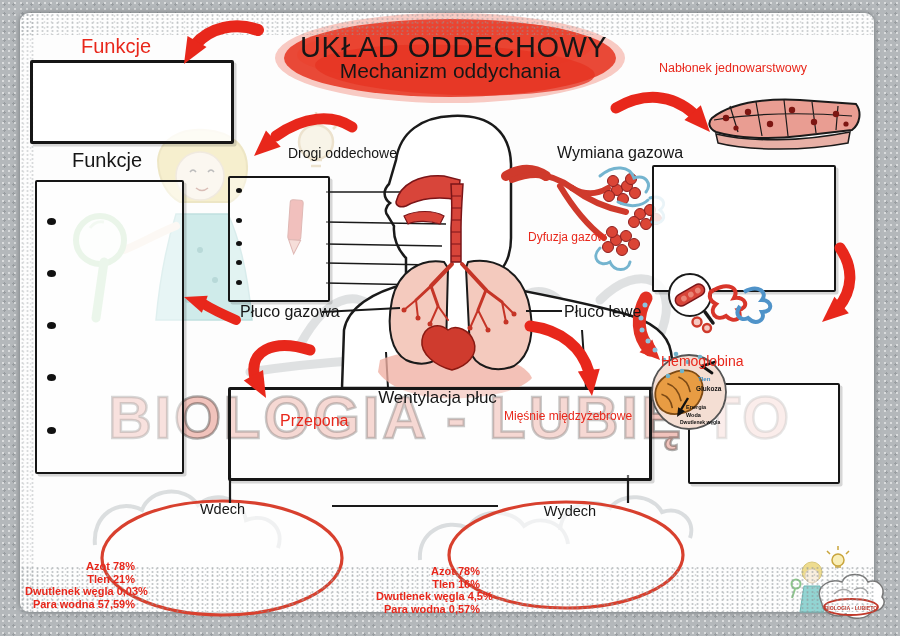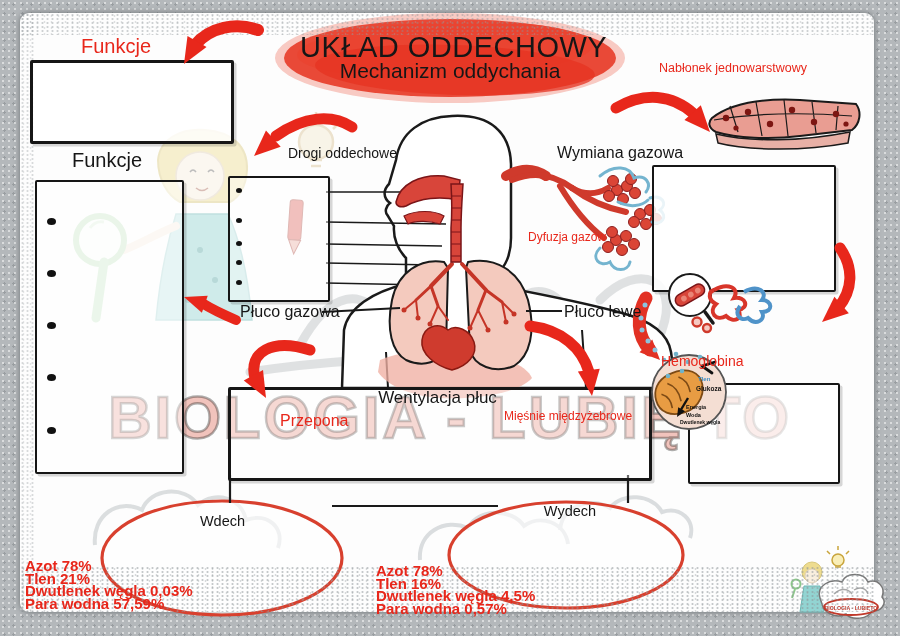--- a/index.html
+++ b/index.html
@@ -19,22 +19,22 @@
   #art{z-index:1;} #fx{z-index:4;pointer-events:none;}
   .wmtext{position:absolute;left:35px;top:383px;width:830px;text-align:center;z-index:2;
           font-size:60px;font-weight:bold;letter-spacing:3px;white-space:nowrap;
           color:rgba(216,82,62,.34);-webkit-text-stroke:2.5px rgba(45,42,40,.38);}
   .abox{position:absolute;border:3px solid #161616;border-radius:2px;z-index:3;
         box-shadow:2.5px 2.5px 0 rgba(40,40,40,.18);}
   .dot{position:absolute;background:#111;border-radius:50%;}
   .lbl{position:absolute;z-index:5;font-weight:normal;color:#161616;white-space:nowrap;line-height:1.1;}
   .red{color:#e8271b;}
   .ctr{text-align:center;}
-  .comp{position:absolute;z-index:5;font-weight:bold;color:#e8271b;font-size:15px;
-        line-height:12.5px;text-align:left;white-space:nowrap;}
+  .comp{position:absolute;z-index:5;font-weight:bold;color:#e8271b;font-size:11px;
+        line-height:12.5px;text-align:right;white-space:nowrap;}
 </style>
 </head>
 <body>
 
 <div class="stage">
   <div class="page"></div>
   <div class="noise" style="left:20px;top:13px;width:854px;height:22px;opacity:.75;"></div>
   <div class="noise" style="left:20px;top:566px;width:854px;height:46px;opacity:.9;"></div>
   <div class="noise" style="left:20px;top:13px;width:16px;height:599px;opacity:.6;"></div>
 
@@ -315,21 +315,21 @@
   <div class="lbl red" style="left:528px;top:231px;font-size:12px;">Dyfuzja gazów</div>
   <div class="lbl red" style="left:661px;top:318px;font-size:14px;margin-top:36px;">Hemoglobina</div>
 
   <div class="lbl" style="left:240px;top:303px;font-size:16px;">Płuco gazowa</div>
   <div class="lbl" style="left:564px;top:303px;font-size:16px;">Płuco lewe</div>
 
   <div class="lbl ctr" style="left:330px;top:389px;width:215px;font-size:17px;">Wentylacja płuc</div>
   <div class="lbl red" style="left:280px;top:412px;font-size:16px;">Przepona</div>
   <div class="lbl red" style="left:504px;top:410px;font-size:12px;">Mięśnie międzyżebrowe</div>
 
-  <div class="lbl ctr" style="left:170px;top:502px;width:105px;font-size:14.5px;margin-top:12px;">Wdech</div>
+  <div class="lbl ctr" style="left:170px;top:502px;width:105px;font-size:14.5px;">Wdech</div>
   <div class="lbl ctr" style="left:520px;top:504px;width:100px;font-size:14.5px;">Wydech</div>
 
   <div class="comp" style="left:25px;top:560px;width:110px;">
     <div>Azot 78%</div>
     <div>Tlen 21%</div>
     <div>Dwutlenek węgla 0,03%</div>
     <div>Para wodna 57,59%</div>
   </div>
 
   <div class="comp" style="left:376px;top:565px;width:104px;">

